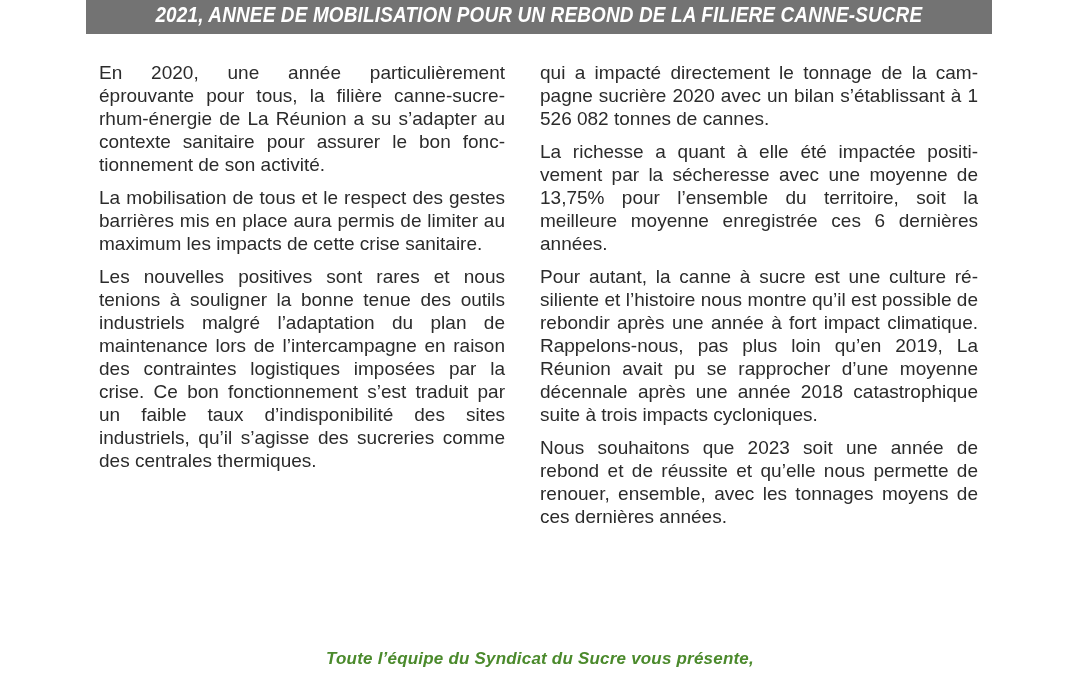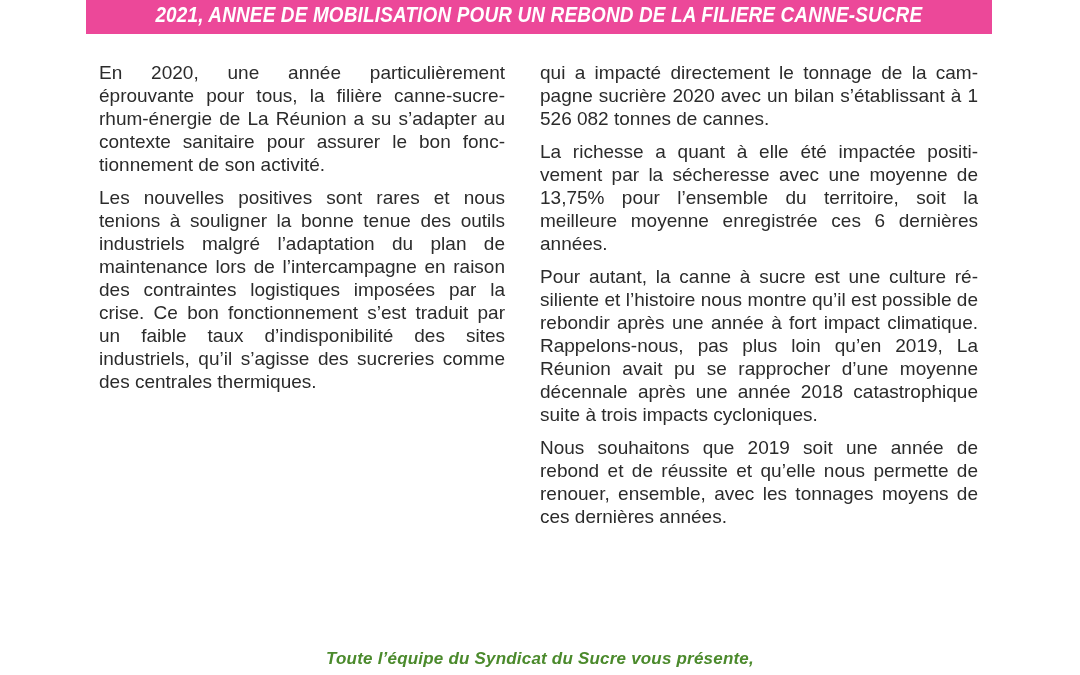--- a/index.html
+++ b/index.html
@@ -14,21 +14,21 @@
       overflow: hidden;
       font-family: "Liberation Sans", "DejaVu Sans", sans-serif;
       color: #2b2b2b;
     }
     .banner {
       position: absolute;
       left: 86px;
       top: 0;
       width: 906px;
       height: 34px;
-      background: #ec4899;
+      background: #737373;
       display: flex;
       align-items: center;
       justify-content: center;
     }
     .banner-title {
       color: #ffffff;
       font-family: "Liberation Sans", sans-serif;
       font-weight: bold;
       font-style: italic;
       font-size: 22px;
@@ -72,23 +72,24 @@
   </style>
 </head>
 <body>
 
 <div class="banner">
   <span class="banner-title">2021, ANNEE DE MOBILISATION POUR UN REBOND DE LA FILIERE CANNE-SUCRE</span>
 </div>
 
 <div class="column col-left">
   <p class="para">En 2020, une année particulièrement éprouvante pour tous, la filière canne-sucre-rhum-énergie de La Réunion a su s’adapter au contexte sanitaire pour assurer le bon fonc­tionnement de son activité.</p>
+  <p class="para">La mobilisation de tous et le respect des gestes barrières mis en place aura permis de limiter au maximum les impacts de cette crise sanitaire.</p>
   <p class="para">Les nouvelles positives sont rares et nous tenions à souligner la bonne tenue des outils industriels malgré l’adaptation du plan de maintenance lors de l’intercampagne en raison des contraintes logistiques imposées par la crise. Ce bon fonctionnement s’est traduit par un faible taux d’indisponibilité des sites industriels, qu’il s’agisse des sucreries comme des centrales thermiques.</p>
 </div>
 
 <div class="column col-right">
   <p class="para">qui a impacté directement le tonnage de la cam­pagne sucrière 2020 avec un bilan s’établissant à 1 526 082 tonnes de cannes.</p>
   <p class="para">La richesse a quant à elle été impactée positi­vement par la sécheresse avec une moyenne de 13,75% pour l’ensemble du territoire, soit la meilleure moyenne enregistrée ces 6 dernières années.</p>
   <p class="para">Pour autant, la canne à sucre est une culture ré­siliente et l’histoire nous montre qu’il est possible de rebondir après une année à fort impact clima­tique. Rappelons-nous, pas plus loin qu’en 2019, La Réunion avait pu se rapprocher d’une moyenne décennale après une année 2018 catastrophique suite à trois impacts cycloniques.</p>
-  <p class="para">Nous souhaitons que 2019 soit une année de rebond et de réussite et qu’elle nous permette de renouer, ensemble, avec les tonnages moyens de ces dernières années.</p>
+  <p class="para">Nous souhaitons que 2023 soit une année de rebond et de réussite et qu’elle nous permette de renouer, ensemble, avec les tonnages moyens de ces dernières années.</p>
 </div>
 
 <div class="closing">Toute l’équipe du Syndicat du Sucre vous présente,</div>
 
 </body></html>

